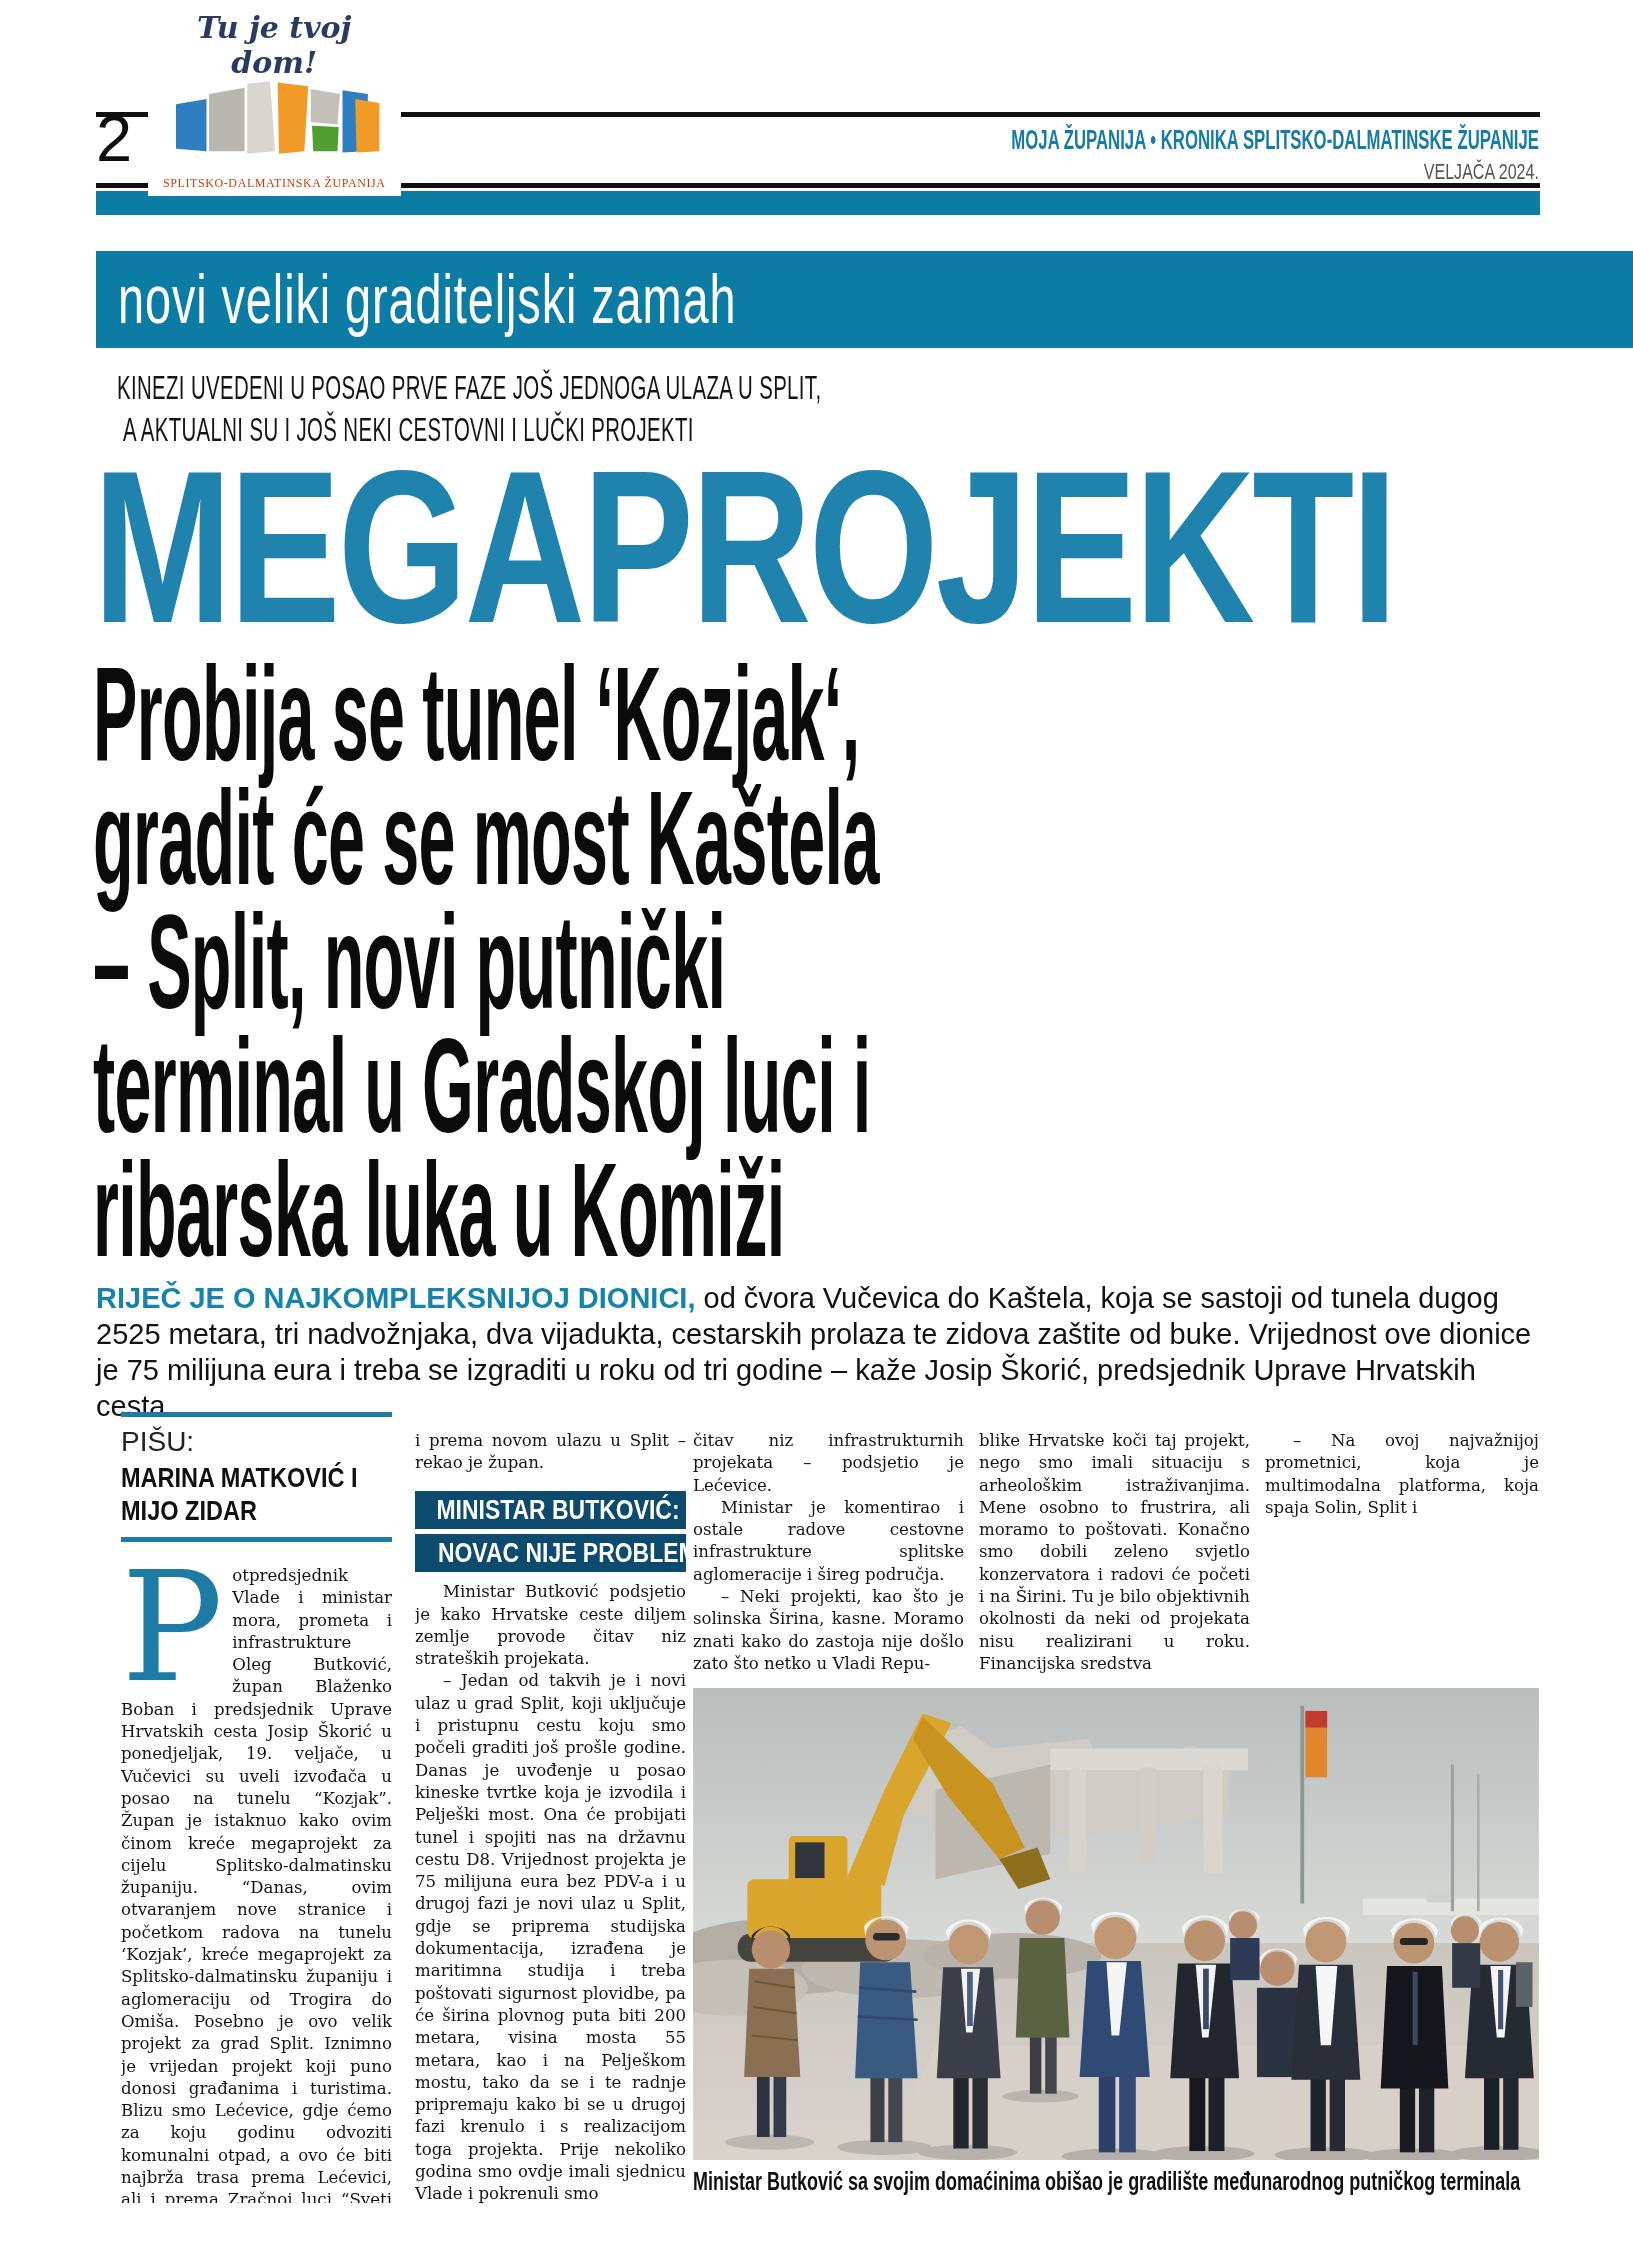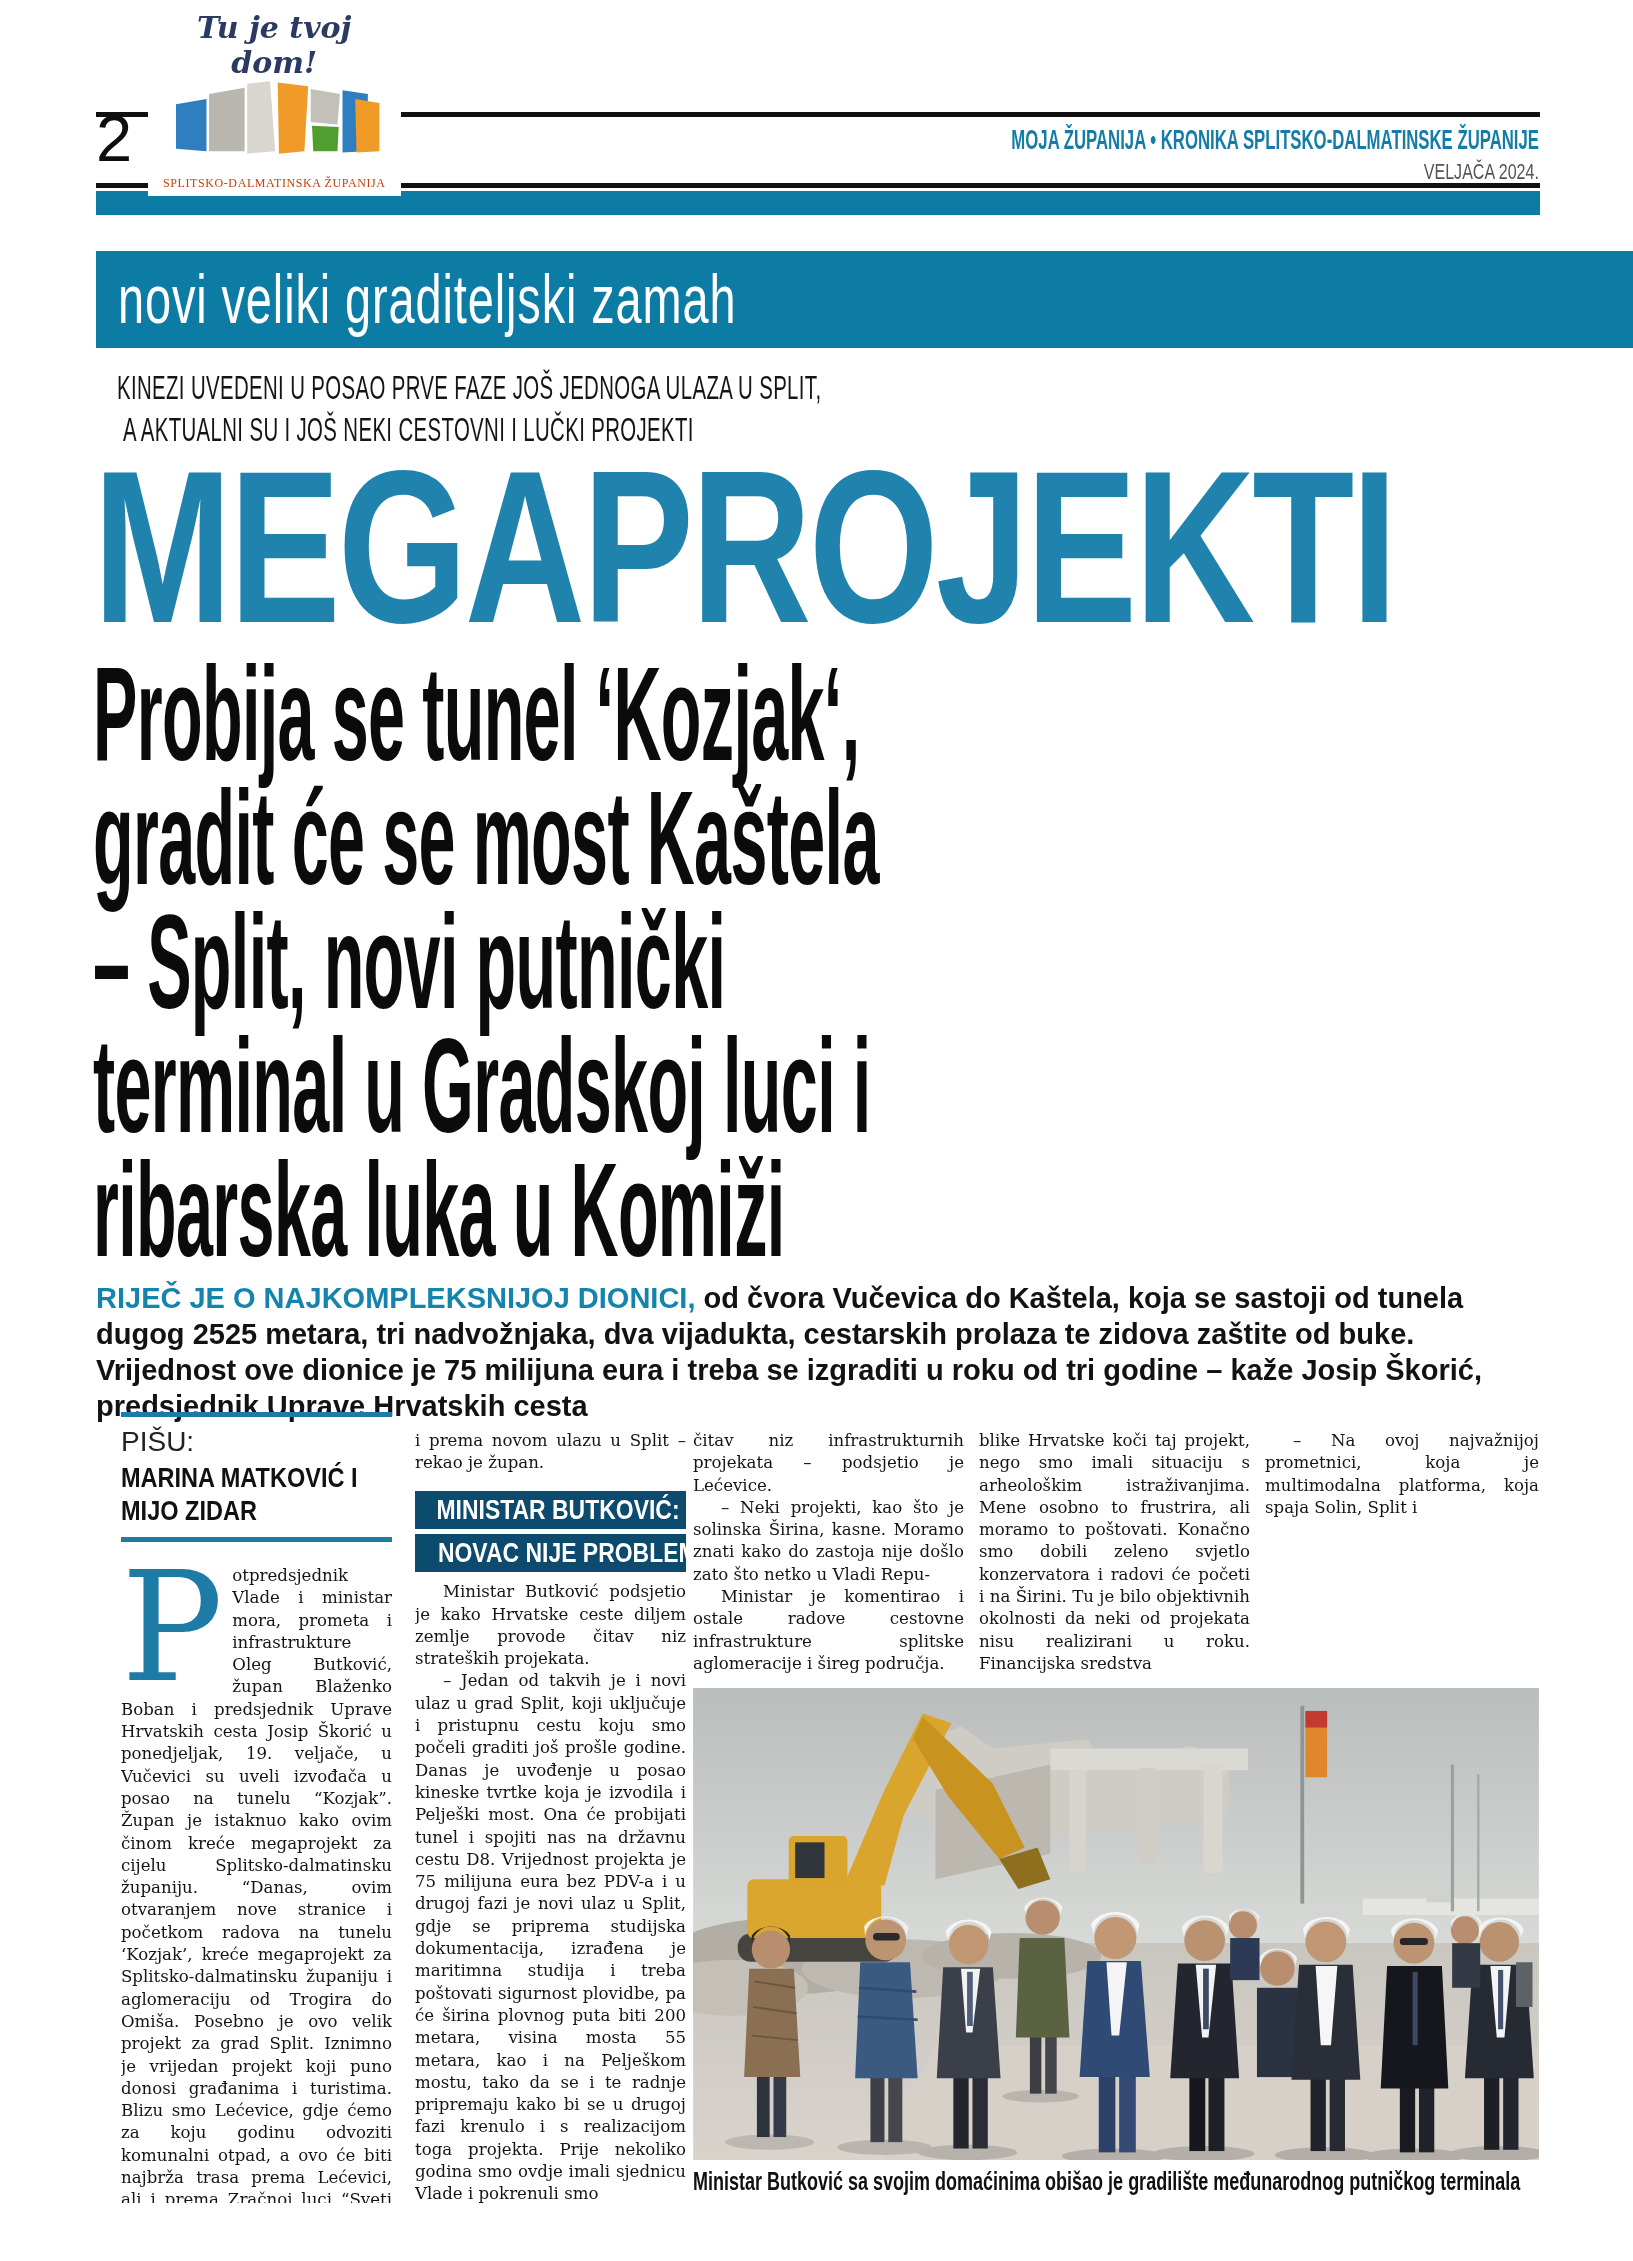--- a/index.html
+++ b/index.html
@@ -24,21 +24,21 @@
   
   .story-kicker{position:absolute;left:117px;font-size:34px;font-weight:400;color:#151515;
     transform:scaleX(.6);transform-origin:0 0;white-space:nowrap;letter-spacing:0.6px;}
   #mega-title{position:absolute;left:93px;top:439px;font-size:217px;font-weight:700;color:#1f83ad;
     transform:scaleX(.77);transform-origin:0 0;white-space:nowrap;letter-spacing:-3.8px;line-height:1;}
   #headline{position:absolute;left:93px;top:652px;line-height:124px;}
   .headline-line{display:block;font-size:133px;font-weight:700;color:#0b0b0b;
     transform:scaleX(.5);transform-origin:0 0;white-space:nowrap;letter-spacing:-1.3px;}
   #lead{position:absolute;left:96px;top:1280px;width:1444px;font-size:29px;line-height:36px;font-weight:700;color:#121212;}
   #lead .lead-intro{color:#1484ad;}
-  #lead .lead-body{font-weight:700;margin-top:12px;}
+  #lead .lead-body{font-weight:400;margin-top:12px;}
   
   #byline{position:absolute;left:121px;top:1412px;width:271px;}
   .byline-rule{height:4.5px;background:#1e7ba6;}
   #byline-label{font-size:28px;color:#222;margin:9px 0 3.8px;}
   .byline-author{font-size:28px;font-weight:700;transform:scaleX(.84);transform-origin:0 0;white-space:nowrap;line-height:33px;}
   #byline .byline-rule.bottom{margin-top:10.2px;}
   
   .col{position:absolute;font-family:"DejaVu Serif",serif;font-size:16.6px;line-height:22.3px;
        text-align:justify;color:#141414;overflow:hidden;}
   .col p{margin:0;}
@@ -130,22 +130,22 @@
     <div class="tag-wrap">
       <div class="tag"><span>MINISTAR BUTKOVIĆ:</span></div>
       <div class="tag"><span>NOVAC NIJE PROBLEM</span></div>
     </div>
     <p class="indent">Ministar Butković podsjetio je kako Hrvatske ceste diljem zemlje provode čitav niz strateških projekata.</p>
     <p class="indent">– Jedan od takvih je i novi ulaz u grad Split, koji uključuje i pristupnu cestu koju smo počeli graditi još prošle godine. Danas je uvođenje u posao kineske tvrtke koja je izvodila i Pelješki most. Ona će probijati tunel i spojiti nas na državnu cestu D8. Vrijednost projekta je 75 milijuna eura bez PDV-a i u drugoj fazi je novi ulaz u Split, gdje se priprema studijska dokumentacija, izrađena je maritimna studija i treba poštovati sigurnost plovidbe, pa će širina plovnog puta biti 200 metara, visina mosta 55 metara, kao i na Pelješkom mostu, tako da se i te radnje pripremaju kako bi se u drugoj fazi krenulo i s realizacijom toga projekta. Prije nekoliko godina smo ovdje imali sjednicu Vlade i pokrenuli smo</p>
   </div>
 
   <div id="col3" class="col">
     <p>čitav niz infrastrukturnih projekata – podsjetio je Lećevice.</p>
+    <p class="indent">Ministar je komentirao i ostale radove cestovne infrastrukture splitske aglomeracije i šireg područja.</p>
     <p class="indent">– Neki projekti, kao što je solinska Širina, kasne. Moramo znati kako do zastoja nije došlo zato što netko u Vladi Repu-</p>
-    <p class="indent">Ministar je komentirao i ostale radove cestovne infrastrukture splitske aglomeracije i šireg područja.</p>
   </div>
 
   <div id="col4" class="col">
     <p>blike Hrvatske koči taj projekt, nego smo imali situaciju s arheološkim istraživanjima. Mene osobno to frustrira, ali moramo to poštovati. Konačno smo dobili zeleno svjetlo konzervatora i radovi će početi i na Širini. Tu je bilo objektivnih okolnosti da neki od projekata nisu realizirani u roku. Financijska sredstva</p>
   </div>
 
   <div id="col5" class="col">
     <p class="indent">– Na ovoj najvažnijoj prometnici, koja je multimodalna platforma, koja spaja Solin, Split i</p>
   </div>
 

